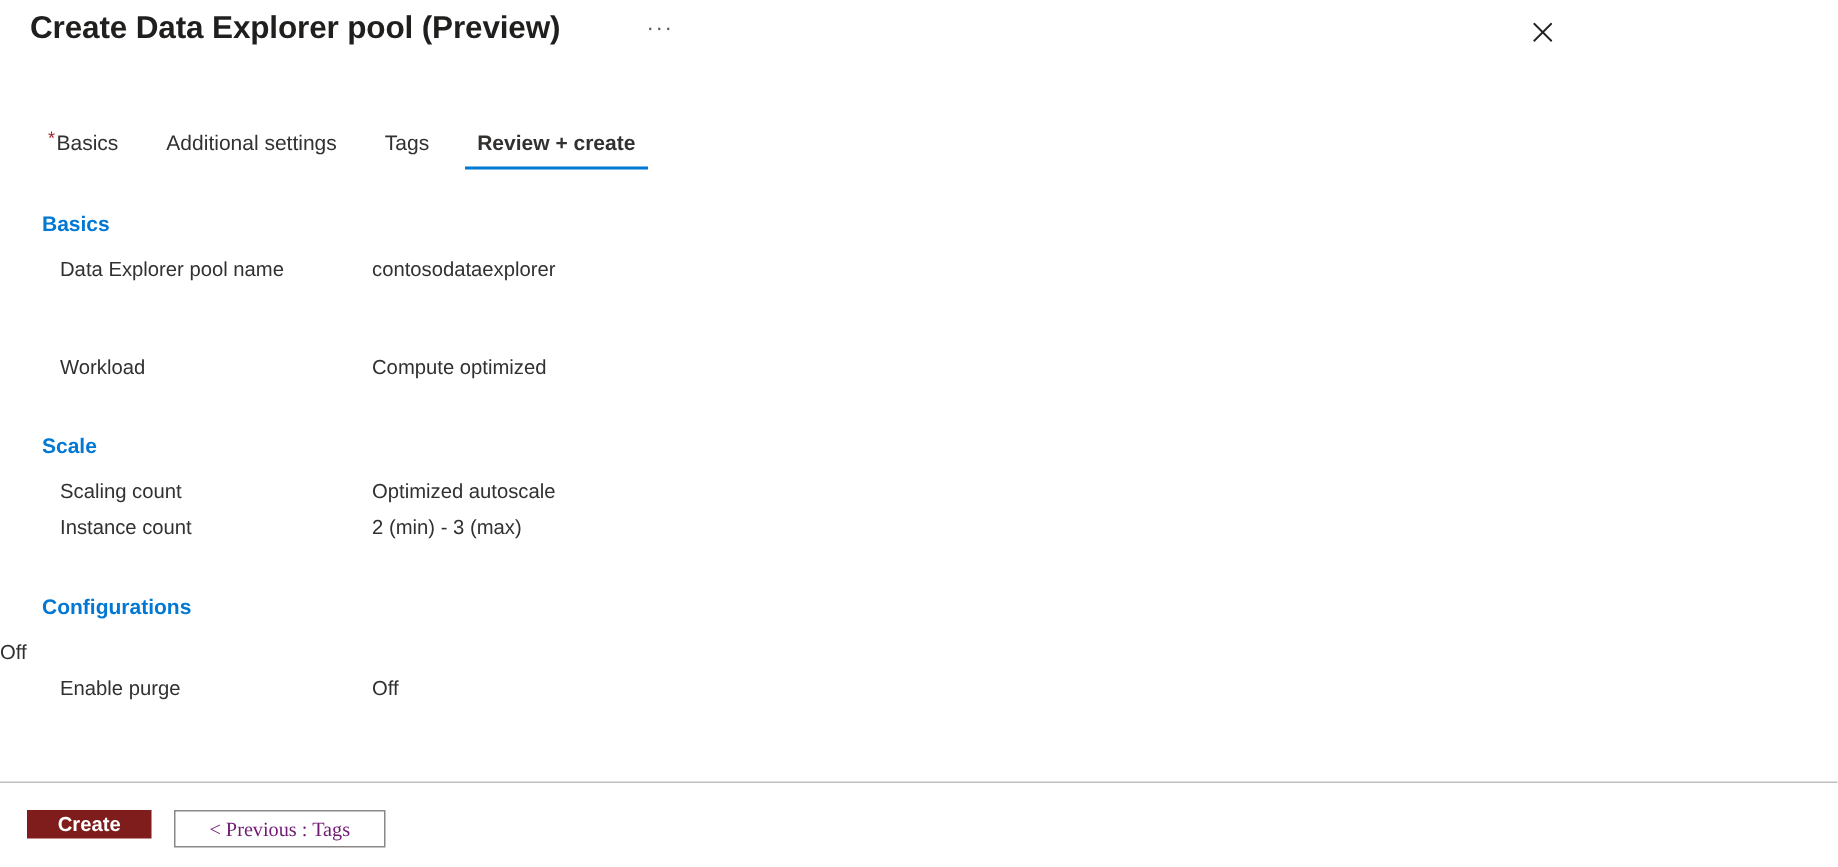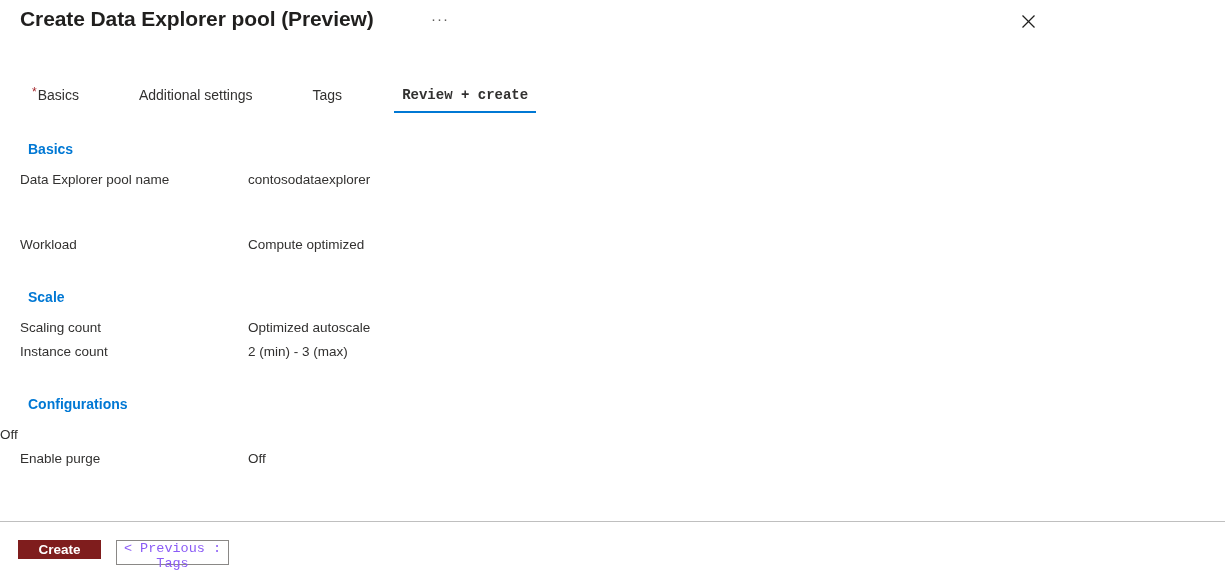--- a/index.html
+++ b/index.html
@@ -72,35 +72,33 @@
   }
   .tab {
     position: relative;
     font-size: 14px;
     color: #323130;
     padding: 0 8px 10px 8px;
     margin-right: 16px;
     cursor: pointer;
     white-space: nowrap;
     line-height: 18px;
-    margin-left: 28px;
   }
   .tab:first-child {
     margin-left: 24px;
   }
   .tab .req-star {
     color: #a4262c;
     font-size: 12px;
     vertical-align: top;
     line-height: 12px;
     margin-right: 1px;
   }
   .tab.active {
     font-weight: 600;
-    font-family: Liberation Mono, monospace;
   }
   .tab.active .tab-underline {
     position: absolute;
     left: 0;
     right: 0;
     bottom: 1px;
     height: 2px;
     background: #0078d4;
   }
 
@@ -130,21 +128,21 @@
   .row {
     display: flex;
     height: 24px;
     align-items: flex-start;
     font-size: 13.5px;
     line-height: 17px;
     color: #323130;
   }
   .row-label {
     width: 248px;
-    padding-left: 20px;
+    padding-left: 40px;
     box-sizing: border-box;
     color: #323130;
   }
   .row-value {
     color: #323130;
   }
   .section-gap {
     height: 28px;
   }
 
@@ -177,26 +175,26 @@
     font-family: "Liberation Sans", sans-serif;
     font-size: 13.5px;
     font-weight: 600;
     cursor: pointer;
     padding: 0;
   }
   .btn-previous {
     position: absolute;
     left: 116px;
     top: 18px;
-    width: 113px;
+    width: 141px;
     height: 25px;
     background: #ffffff;
-    color: #8b5cf6;
+    color: #701a75;
     border: 1px solid #8a8886;
-    font-family: Liberation Mono, monospace;
+    font-family: Liberation Serif, serif;
     font-size: 13.5px;
     cursor: pointer;
     padding: 0;
     box-sizing: border-box;
   }
 </style>
 </head>
 <body>
 
 <div class="blade-header">

